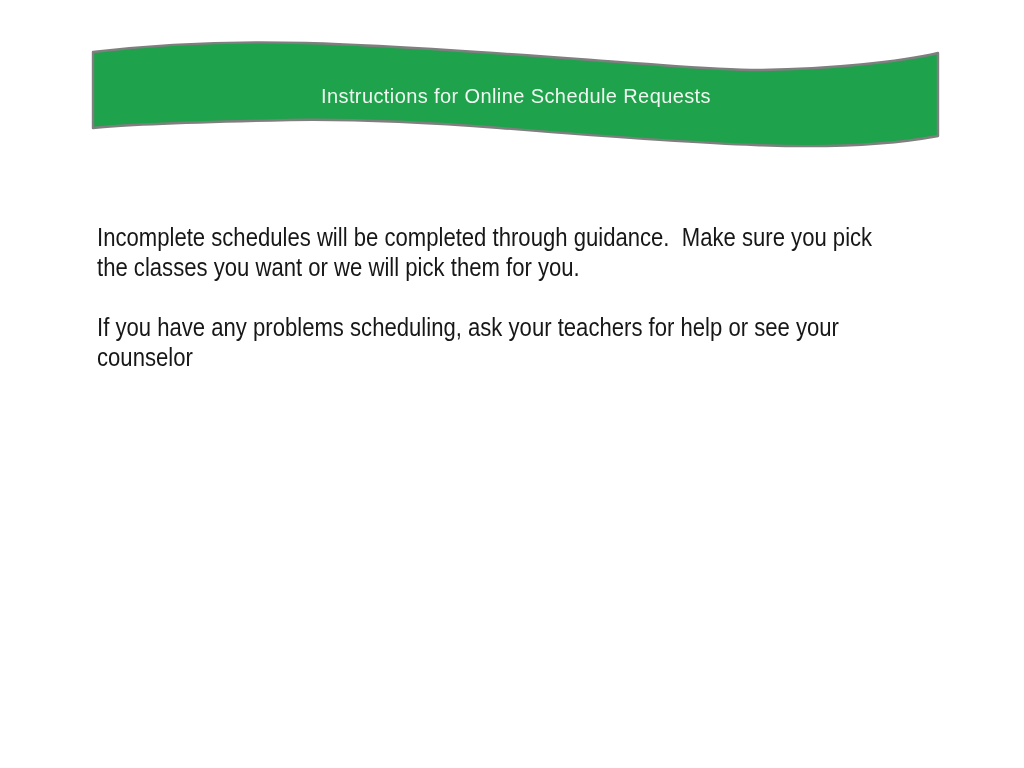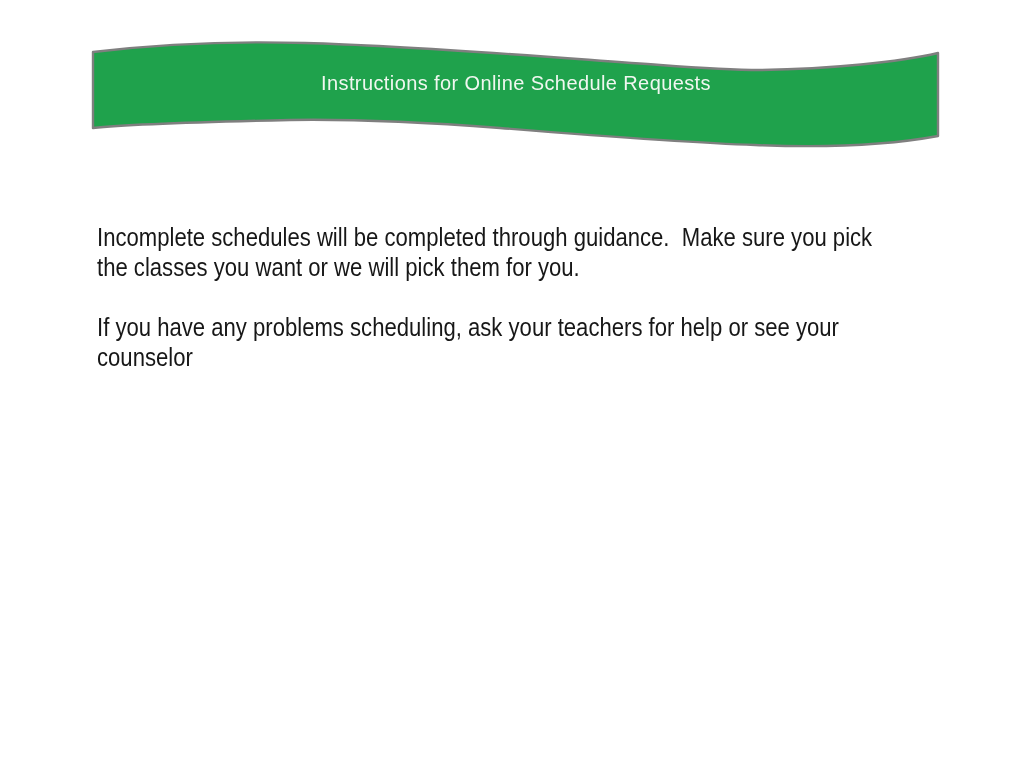--- a/index.html
+++ b/index.html
@@ -25,21 +25,21 @@
   }
   .wave-path {
     fill: var(--banner-fill, #1fa24c);
     stroke: var(--banner-border, #7f7f7f);
     stroke-width: 2.4;
     stroke-linejoin: round;
   }
   .banner-title {
     position: absolute;
     left: 93px;
-    top: 68px;
+    top: 81px;
     width: 846px;
     height: 30px;
     line-height: 30px;
     text-align: center;
     font-size: 20px;
     letter-spacing: 0.4px;
     color: var(--banner-text, #f0f7f0);
   }
   .body-text {
     position: absolute;

